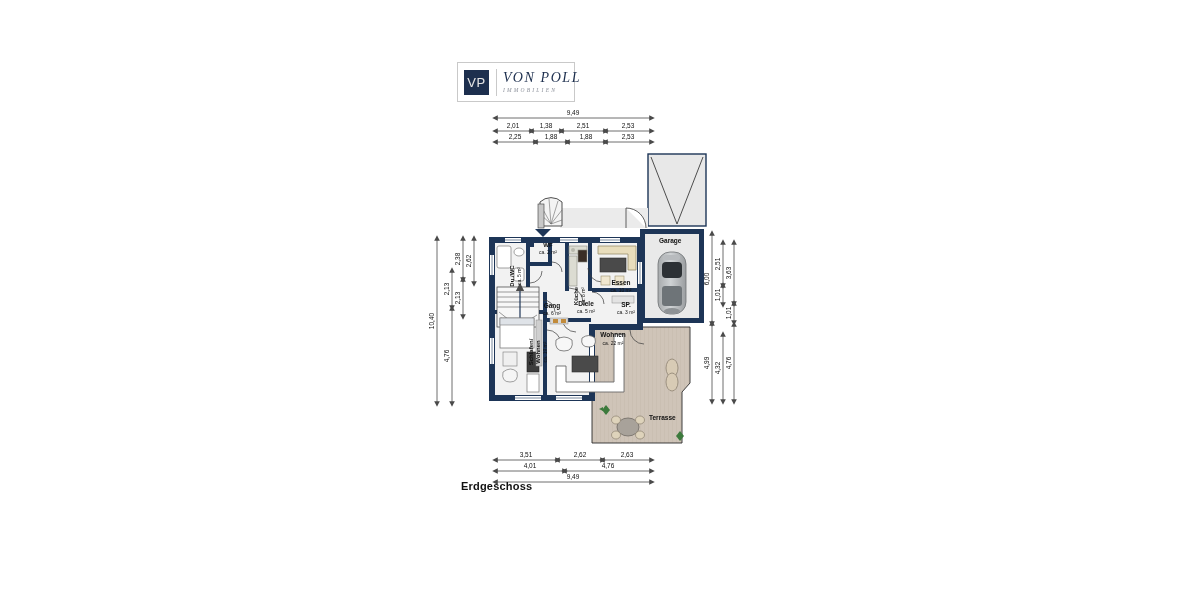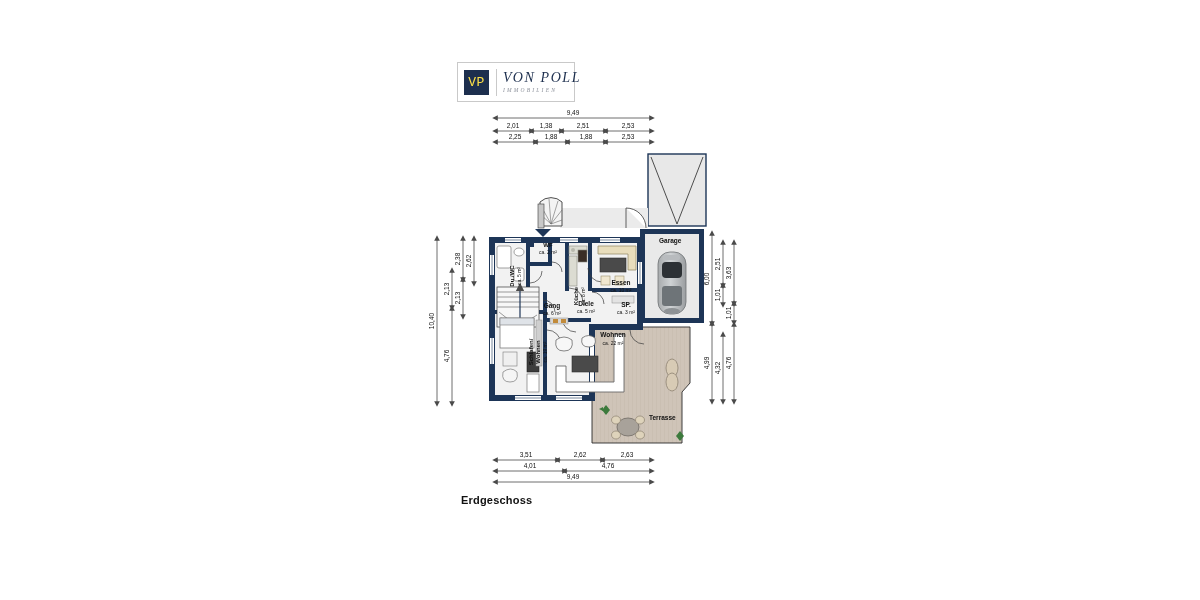--- a/index.html
+++ b/index.html
@@ -28,25 +28,25 @@
     background: #ffffff;
     box-sizing: border-box;
     display: flex;
     align-items: center;
     padding: 0 5px;
   }
   .logo-mark {
     width: 27px;
     height: 27px;
     background: #1d2f4e;
-    color: #fde047;
+    color: #e5e5e5;
     display: flex;
     align-items: center;
     justify-content: center;
-    font-family: Liberation Mono, monospace;
+    font-family: Liberation Sans, sans-serif;
     font-size: 13px;
     letter-spacing: 0.5px;
     border: 1px solid #ffffff;
     box-sizing: border-box;
     flex: 0 0 auto;
   }
   .logo-divider {
     width: 1px;
     height: 27px;
     background: #c9c9c9;
@@ -76,21 +76,21 @@
     left: 0; top: 0;
     width: 1200px;
     height: 600px;
   }
   .plan svg { display: block; }
 
   
   .caption {
     position: absolute;
     left: 461px;
-    top: 494px;
+    top: 480px;
     font-size: 11px;
     font-weight: bold;
     color: #111111;
     letter-spacing: 0.2px;
   }
 
   
 </style>
 </head>
 <body>

